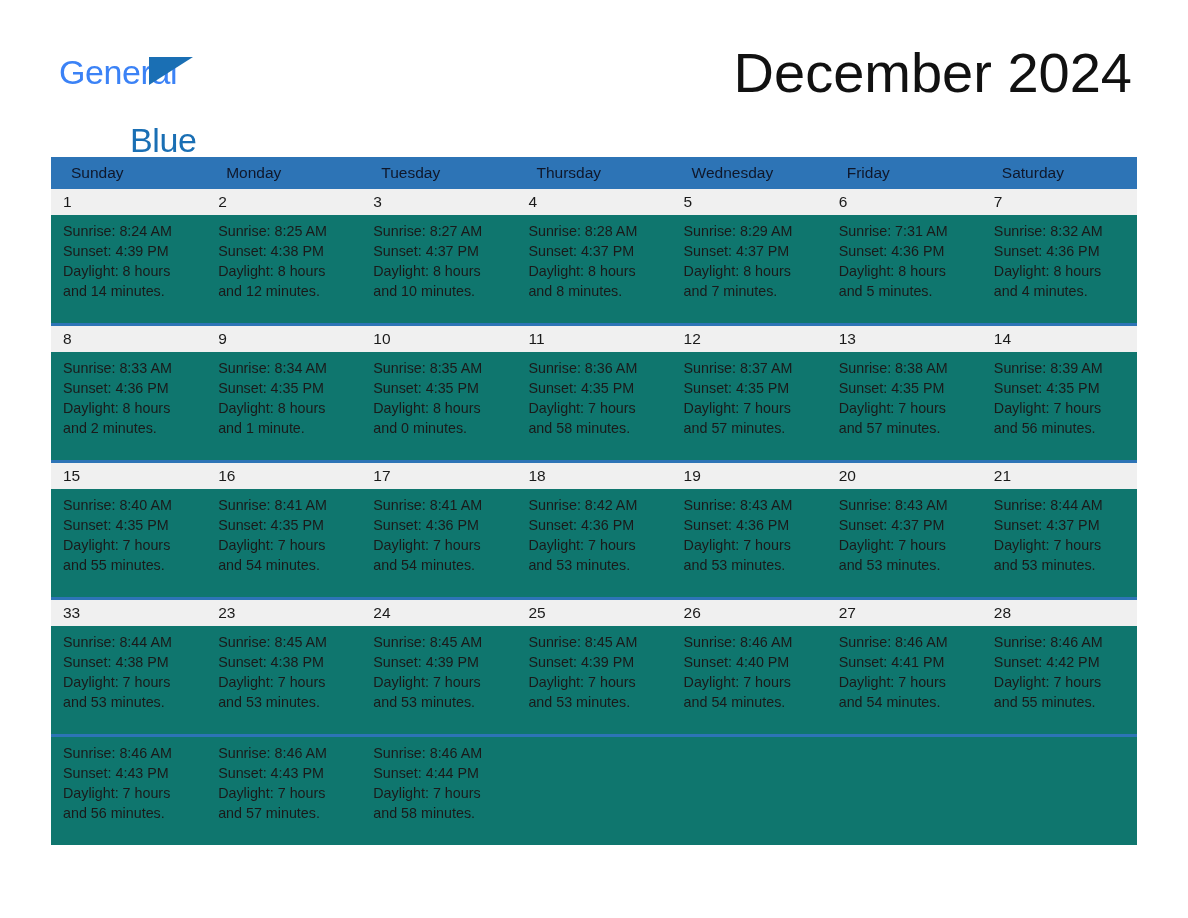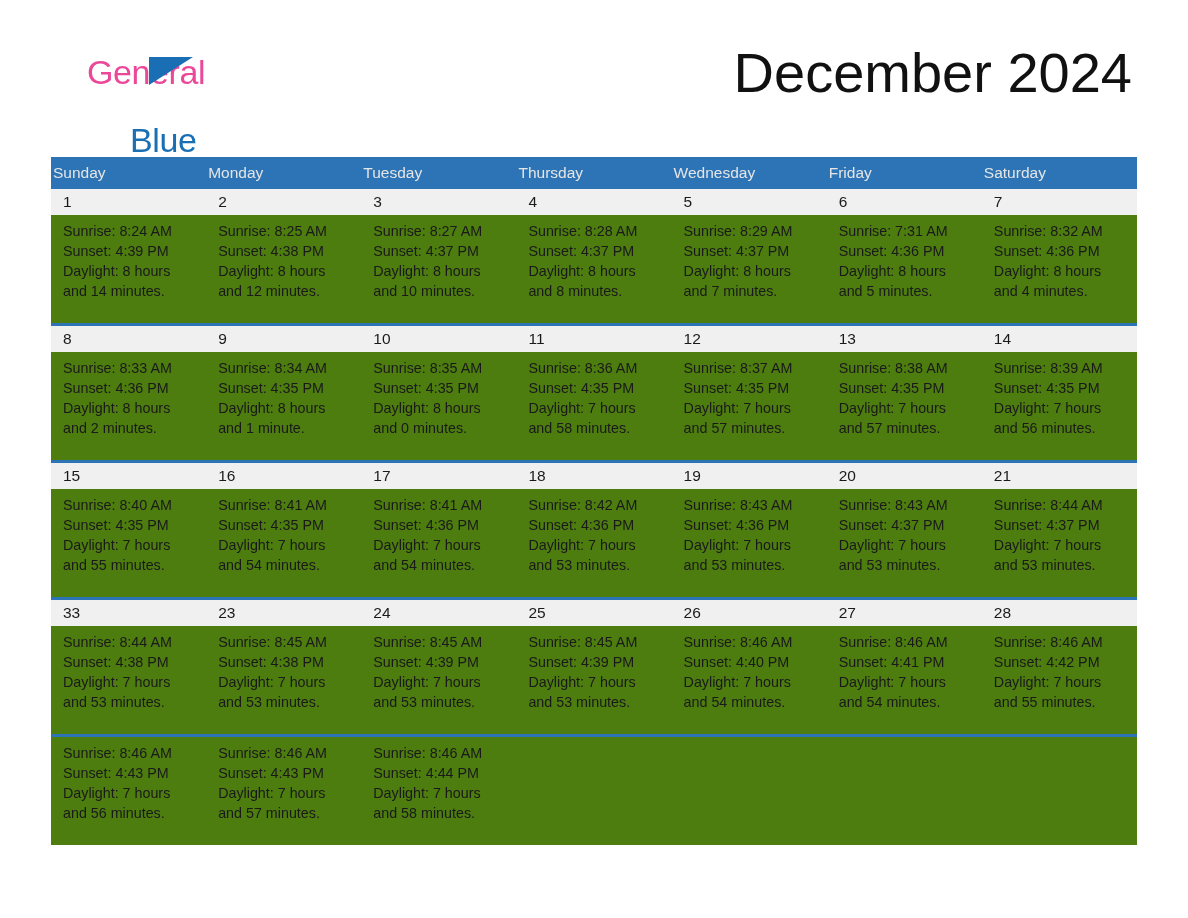--- a/index.html
+++ b/index.html
@@ -33,24 +33,23 @@
     left: 59px;
     top: 52px;
     width: 200px;
     height: 70px;
   }
   .logo-general {
     position: absolute;
     left: 0; top: 0;
     font-size: 34px;
     letter-spacing: -0.4px;
-    color: #ec4899;
+    color: #3b82f6;
     font-family: "Liberation Sans", sans-serif;
     line-height: 40px;
-    margin-left: 28px;
   }
   .logo-triangle {
     position: absolute;
     left: 90px;
     top: 5px;
     width: 0; height: 0;
     border-left: 44px solid #1a6fb4;
     border-bottom: 28px solid transparent;
   }
   .logo-blue {
@@ -89,24 +88,24 @@
     top: 157px;
     width: 1086px;
   }
   .weekday-row {
     display: flex;
     background: #2d74b6;
     height: 32px;
   }
   .weekday-cell {
     flex: 1 1 0;
-    color: #e5e5e5;
+    color: #0f172a;
     font-size: 15.5px;
     line-height: 32px;
-    padding-left: 2px;
+    padding-left: 20px;
     box-sizing: border-box;
     white-space: nowrap;
   }
   .week-row {
     border-top: 3px solid #2d74b6;
   }
   .week-row.first {
     border-top: none;
   }
   .date-band {
@@ -117,21 +116,21 @@
   .date-cell {
     flex: 1 1 0;
     font-size: 15.5px;
     line-height: 26px;
     padding-left: 12px;
     box-sizing: border-box;
     color: #1a1a1a;
   }
   .detail-band {
     display: flex;
-    background: #4d7c0f;
+    background: #0f766e;
     height: 108px;
   }
   .detail-cell {
     flex: 1 1 0;
     box-sizing: border-box;
     padding: 6px 10px 0 12px;
     font-size: 14.3px;
     line-height: 20px;
     color: #1a1a1a;
   }

